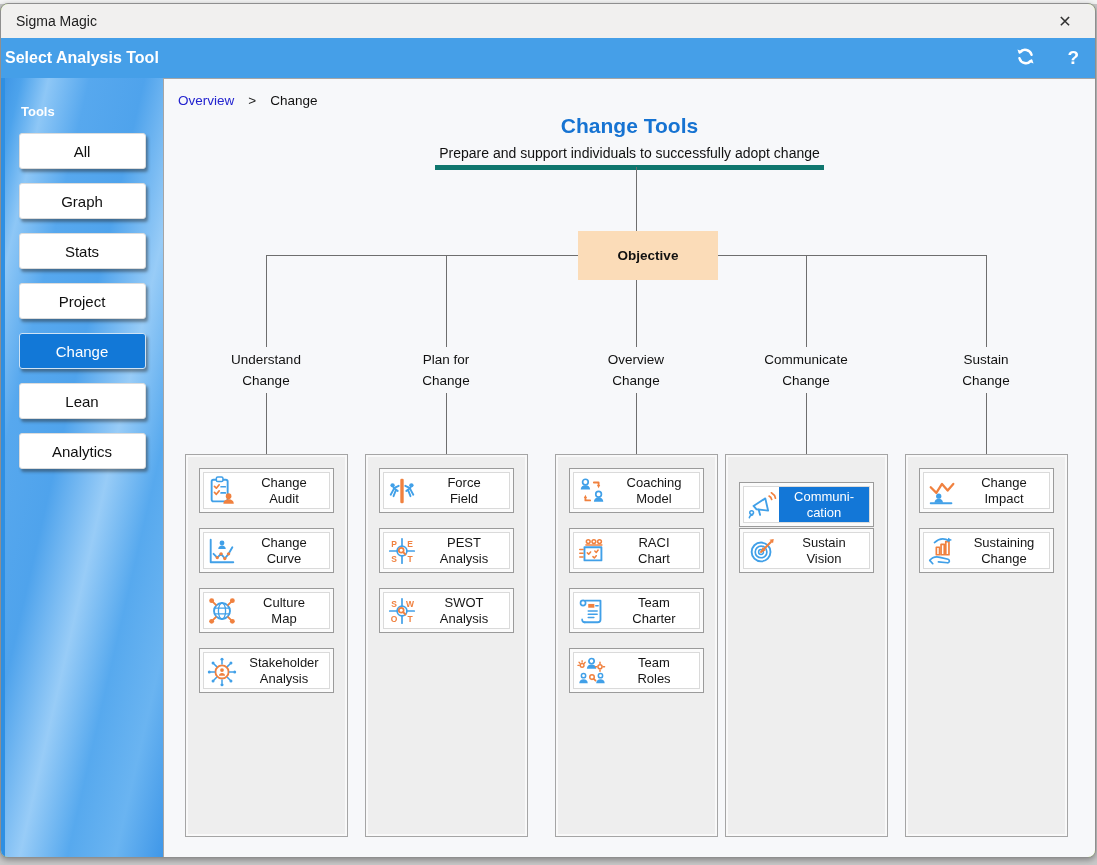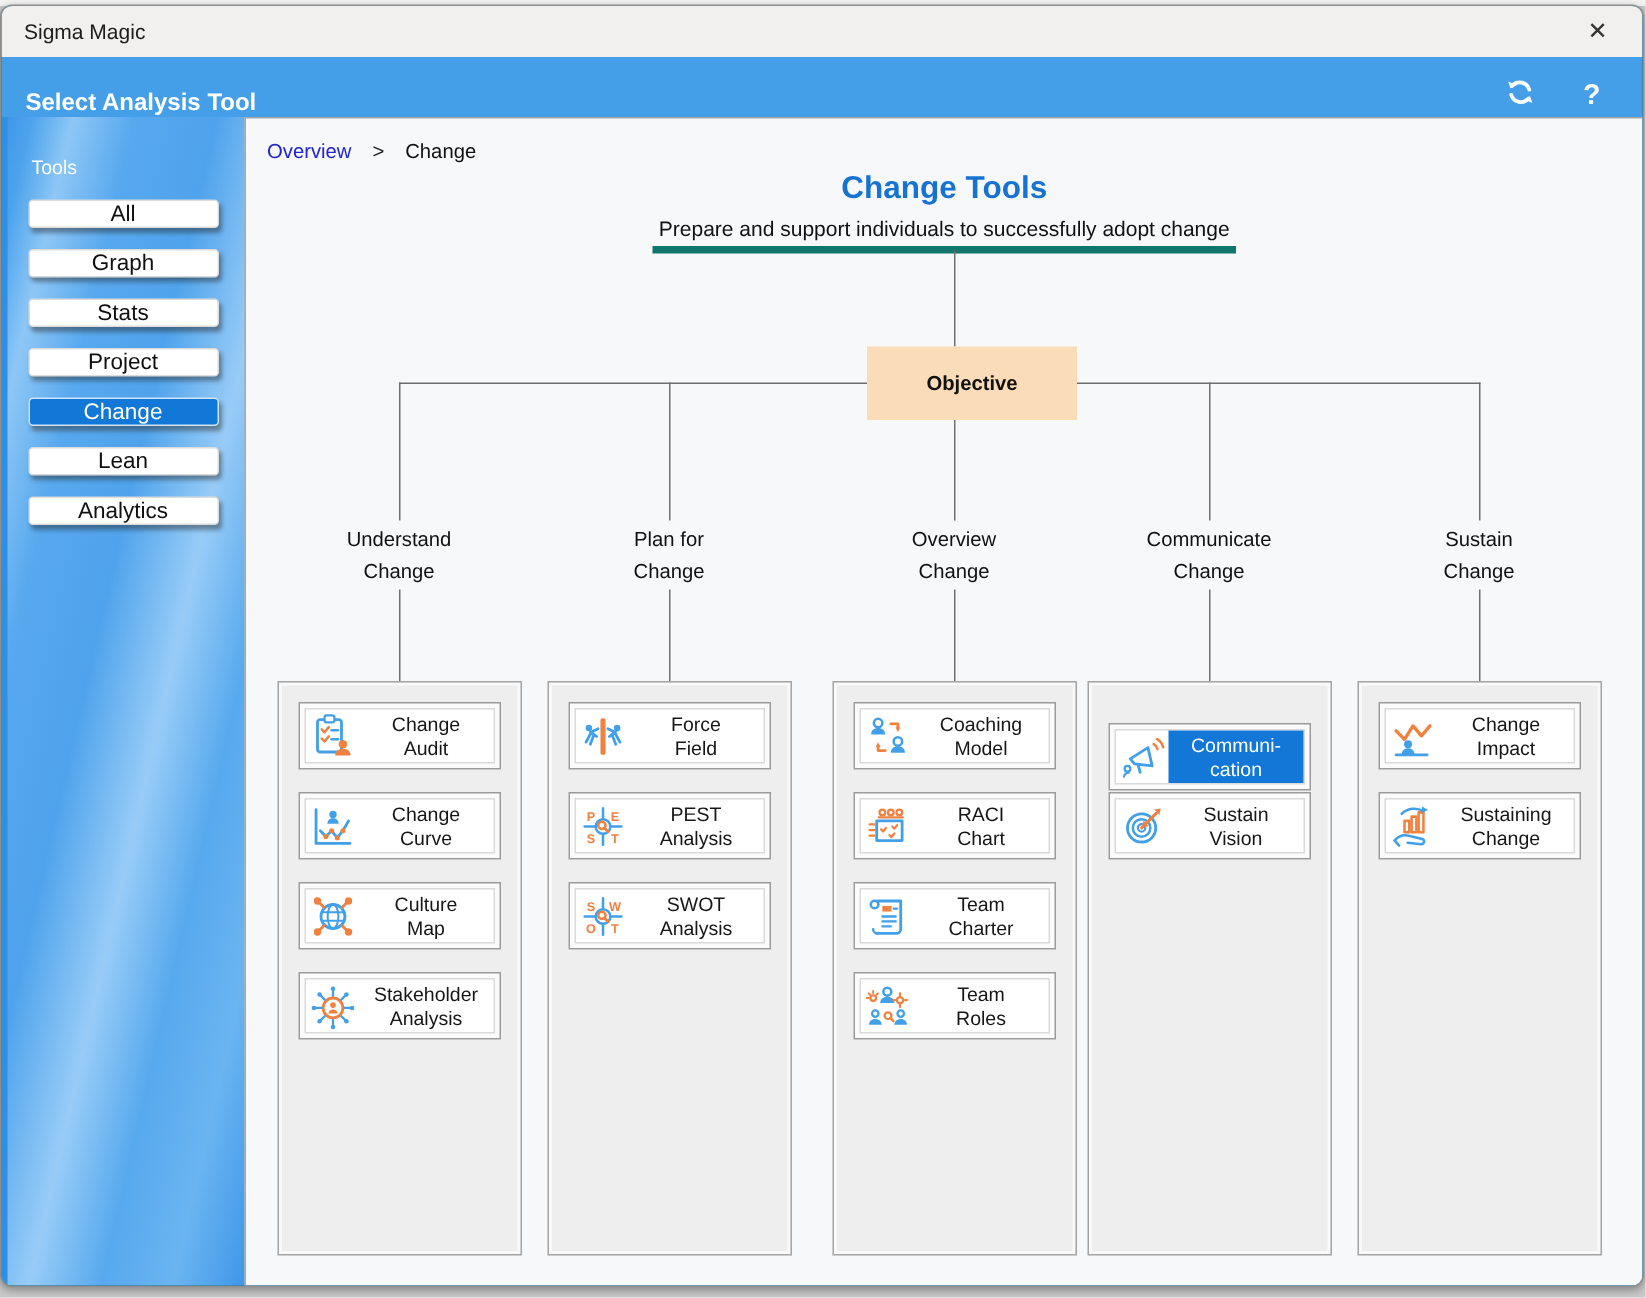--- a/index.html
+++ b/index.html
@@ -1,36 +1,36 @@
 <!DOCTYPE html>
 <html><head>
 <meta charset="utf-8">
 <style>
   * { margin:0; padding:0; box-sizing:border-box; }
   html,body { width:1097px; height:865px; }
   body { background:#c9c9c9; font-family:"Liberation Sans","DejaVu Sans",sans-serif; position:relative; overflow:hidden; }
   .top-strip { position:absolute; top:0; left:0; right:0; height:4px; background:#f4f4f4; }
-  .window { position:absolute; left:0; top:3px; width:1096px; height:855px; background:#0369a1;
+  .window { position:absolute; left:0; top:3px; width:1096px; height:855px; background:#bef264;
             border:1px solid #8f8f8f; border-radius:8px; overflow:hidden; box-shadow:0 2px 6px rgba(0,0,0,.35); }
   
   .titlebar { height:34px; background:#f1f0ef; display:flex; align-items:center; padding:0 15px; }
   .titlebar .title { font-size:14px; color:#1c1c1c; }
   .close-btn { margin-left:auto; font-size:16px; color:#333; width:30px; text-align:center; cursor:default; }
   
-  .appheader { height:40px; background:#459fe8; display:flex; align-items:flex-end; padding:0 16px; }
+  .appheader { height:40px; background:#459fe8; display:flex; align-items:center; padding:0 4px; }
   .appheader .htitle { color:#fff; font-weight:bold; font-size:16px; }
   .hdr-icons { margin-left:auto; display:flex; align-items:center; gap:30px; margin-right:12px; }
   .help-icon { color:#fff; font-size:19px; font-weight:bold; }
   
   .body-row { position:absolute; top:74px; bottom:0; left:0; right:0; display:flex; }
   .sidebar { width:162px; position:relative; flex-shrink:0;
     background:linear-gradient(103deg,#3d95e6 0%,#4da3ec 6%,#8ec7f6 14%,#57a8ee 26%,#4fa3ec 42%,#98ccf7 58%,#57a9ee 72%,#6ab4f1 86%,#3f97e8 100%);
     box-shadow:inset 4px 0 0 #2f8fe2; }
-  .tools-title { color:#fff; font-size:13px; margin:26px 0 14px 20px; }
-  .side-btn { width:127px; height:19px; margin:0 auto 14px auto; background:#fff; border:1px solid #dcdcdc;
+  .tools-title { color:#fff; font-size:13px; margin:26px 0 14px 20px;font-weight:bold; }
+  .side-btn { width:127px; height:36px; margin:0 auto 14px auto; background:#fff; border:1px solid #dcdcdc;
     border-radius:3px; box-shadow:2px 3px 3px rgba(40,40,40,.45); display:flex; align-items:center; justify-content:center;
     font-size:15px; color:#101010; cursor:default; }
   .side-btn.selected { background:#1278d7; color:#fff; border:1px solid #cfe3f5; }
   
   .main { flex:1; position:relative; background:#f7f8fa; border-top:1px solid #a6a6a6; border-left:1px solid #a6a6a6; overflow:hidden; }
   .breadcrumb { position:absolute; left:14px; top:14px; font-size:13.5px; color:#111; }
   .breadcrumb .bc-link { color:#2323cf; margin-right:14px; }
   .breadcrumb .bc-sep { color:#222; margin-right:14px; }
   .page-title { position:absolute; left:0; right:0; top:35px; text-align:center; color:#1673d2; font-size:21px; font-weight:bold; }
   .subtitle-wrap { position:absolute; left:0; right:0; top:65px; text-align:center; }

